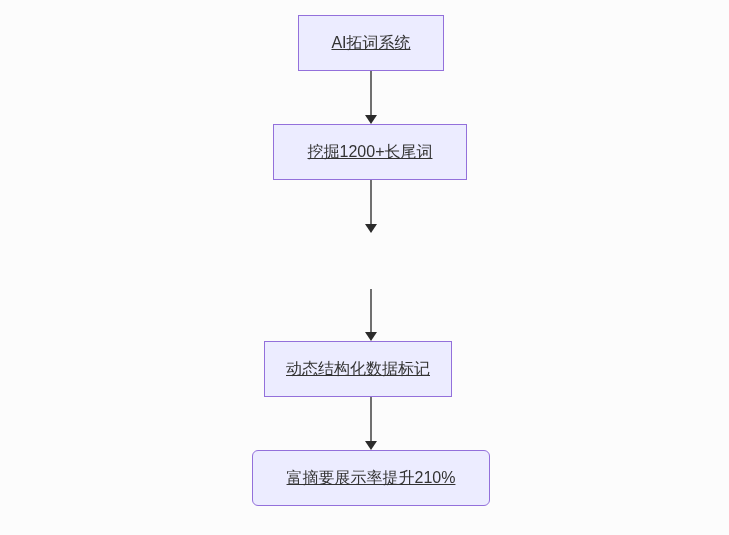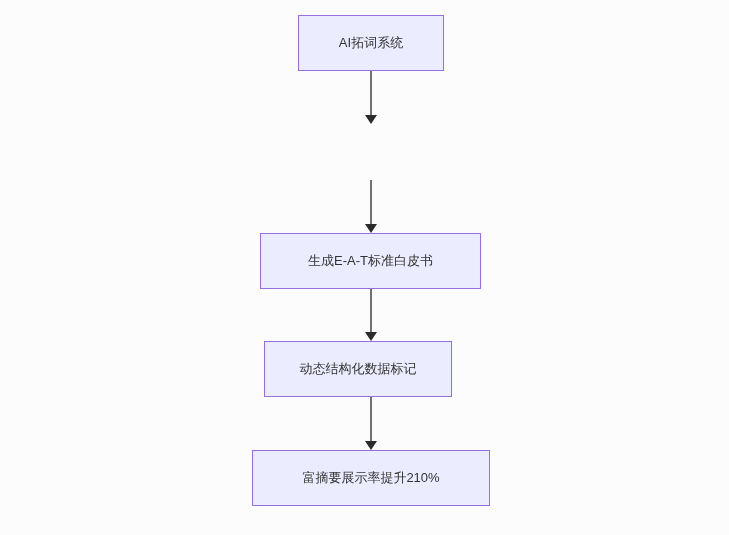--- a/index.html
+++ b/index.html
@@ -24,30 +24,31 @@
   .node {
     position: absolute;
     background: var(--node-fill);
     border: 1.5px solid var(--node-border);
     display: flex;
     align-items: center;
     justify-content: center;
   }
   .node-label {
     color: var(--node-text);
-    font-size: 13px;
+    font-size: 16px;
     white-space: nowrap;
     text-align: center;
+    text-decoration: underline;
   }
   
   .n1 { left: 298px; top: 15px;  width: 146px; height: 56px; }
   .n2 { left: 273px; top: 124px; width: 194px; height: 56px; }
   .n3 { left: 260px; top: 233px; width: 221px; height: 56px; }
   .n4 { left: 264px; top: 341px; width: 188px; height: 56px; }
-  .n5 { left: 252px; top: 450px; width: 238px; height: 56px; }
+  .n5 { left: 252px; top: 450px; width: 238px; height: 56px; border-radius: 6px; }
 
   .edge {
     position: absolute;
     left: 365px;
     width: 12px;
     display: flex;
     flex-direction: column;
     align-items: center;
   }
   .e1 { top: 71px;  height: 53px; }
@@ -73,29 +74,29 @@
 
   <div class="node n1">
     <span class="node-label">AI拓词系统</span>
   </div>
 
   <div class="edge e1">
     <div class="edge-line"></div>
     <div class="edge-head"></div>
   </div>
 
+  <div class="node n2">
+    <span class="node-label">挖掘1200+长尾词</span>
+  </div>
 
   <div class="edge e2">
     <div class="edge-line"></div>
     <div class="edge-head"></div>
   </div>
 
-  <div class="node n3">
-    <span class="node-label">生成E-A-T标准白皮书</span>
-  </div>
 
   <div class="edge e3">
     <div class="edge-line"></div>
     <div class="edge-head"></div>
   </div>
 
   <div class="node n4">
     <span class="node-label">动态结构化数据标记</span>
   </div>
 

